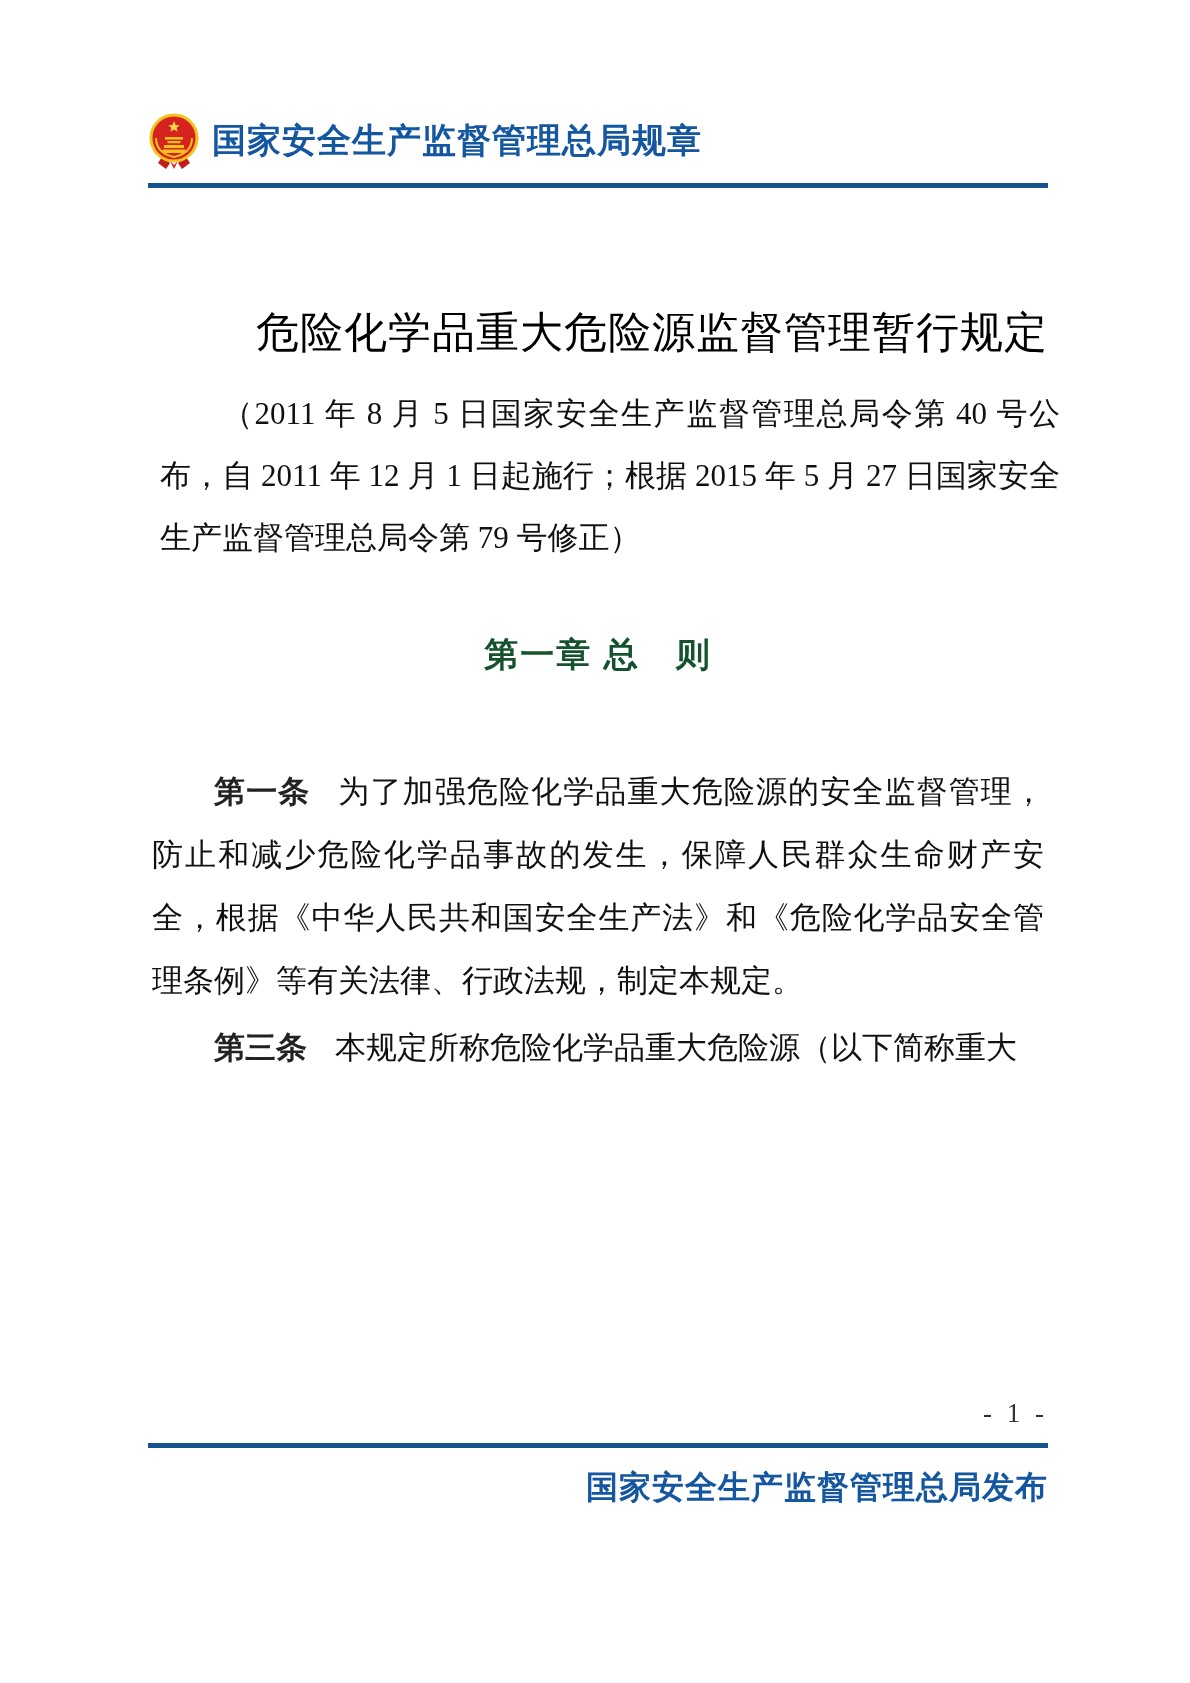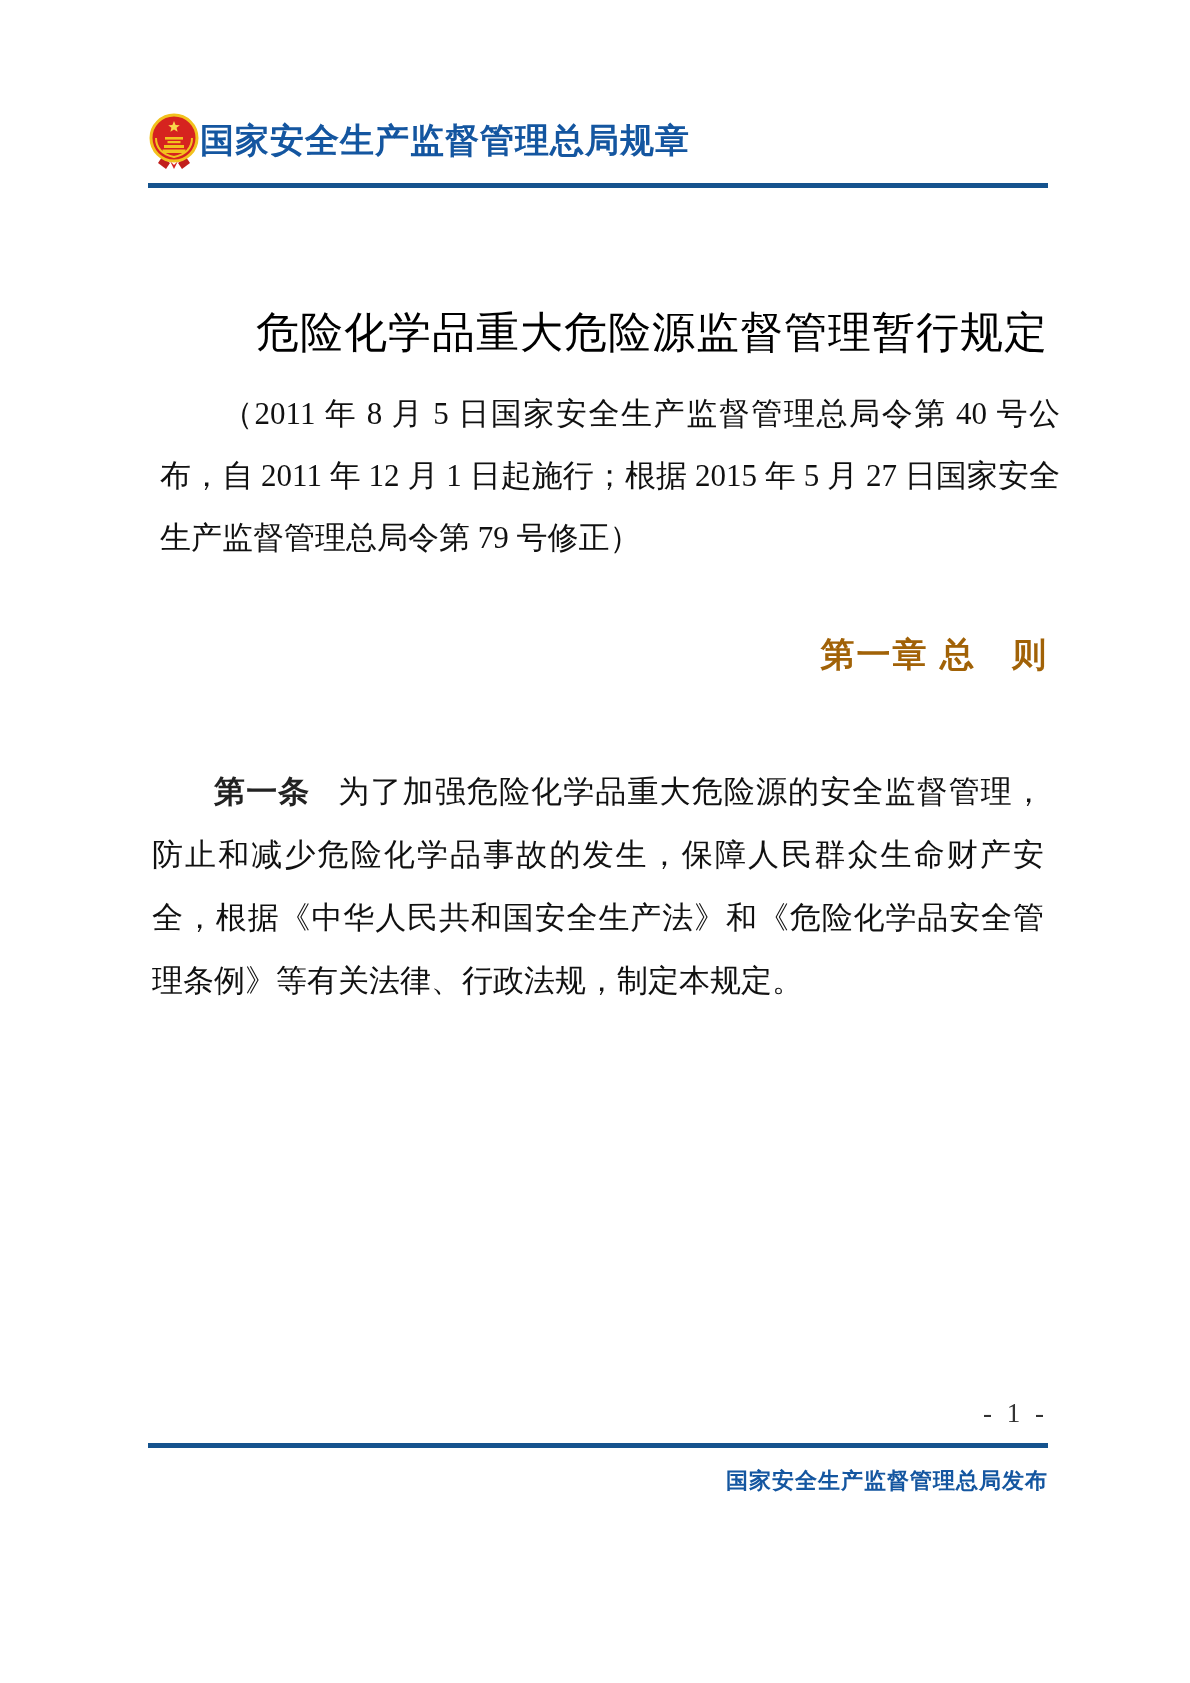--- a/index.html
+++ b/index.html
@@ -7,21 +7,21 @@
     position:relative;
     width:1190px;height:1683px;
     background:#ffffff;
     overflow:hidden;
     font-family:"Liberation Serif", serif;
     color:#1a1a1a;
   }
   
   .hdr{
     position:absolute;left:148px;top:110px;width:900px;height:62px;
-    display:flex;align-items:center;
+    display:flex;align-items:center;gap:12px;
   }
   .emblem{width:52px;height:56px;flex:0 0 auto;}
   .hdr-title{
     font-size:34px;font-weight:bold;color:#1456a0;
     letter-spacing:1px;white-space:nowrap;
     font-family:"Liberation Serif", serif;
   }
   .hdr-rule{
     position:absolute;left:148px;top:183px;width:900px;height:5px;
     background:#15538e;
@@ -34,21 +34,21 @@
     letter-spacing:1px;
   }
   .promulgation{
     position:absolute;left:160px;top:383px;width:900px;
     font-size:31px;line-height:62px;text-indent:2em;
     text-align:justify;color:#111;
     font-family:"Liberation Serif", serif;
   }
   .chapter{
     position:absolute;left:148px;top:632px;width:900px;
-    text-align:right;font-size:34px;font-weight:bold;color:#a16207;
+    text-align:center;font-size:34px;font-weight:bold;color:#14532d;
     font-family:"Liberation Sans", sans-serif;
     letter-spacing:2px;
   }
   .articles{
     position:absolute;left:148px;top:756px;width:900px;
     font-size:31px;line-height:63px;color:#111;
     text-align:justify;
     font-family:"Liberation Serif", serif;
   }
   .articles p{margin:4px;text-indent:2em;}
@@ -63,21 +63,21 @@
     text-align:right;font-size:27px;color:#333;
     font-family:"Liberation Serif", serif;
     letter-spacing:4px;
   }
   .ftr-rule{
     position:absolute;left:148px;top:1443px;width:900px;height:5px;
     background:#15538e;
   }
   .ftr-text{
     position:absolute;left:148px;top:1466px;width:900px;
-    text-align:right;font-size:22px;font-weight:bold;color:#1456a0;
+    text-align:right;font-size:32px;font-weight:bold;color:#1456a0;
     font-family:"Liberation Serif", serif;
     letter-spacing:1px;
   }
 </style>
 </head>
 <body>
 
 <div class="page">
 
   <div class="hdr">
@@ -103,19 +103,20 @@
   <div class="hdr-rule"></div>
 
   <div class="doc-title">危险化学品重大危险源监督管理暂行规定</div>
 
   <div class="promulgation">（2011 年 8 月 5 日国家安全生产监督管理总局令第 40 号公布，自 2011 年 12 月 1 日起施行；根据 2015 年 5 月 27 日国家安全生产监督管理总局令第 79 号修正）</div>
 
   <div class="chapter">第一章 总　则</div>
 
   <div class="articles">
     <p><span class="art-label">第一条</span><span>为了加强危险化学品重大危险源的安全监督管理，防止和减少危险化学品事故的发生，保障人民群众生命财产安全，根据《中华人民共和国安全生产法》和《危险化学品安全管理条例》等有关法律、行政法规，制定本规定。</span></p>
+    <p><span class="art-label">第三条</span><span>本规定所称危险化学品重大危险源（以下简称重大</span></p>
   </div>
 
   <div class="page-num">- 1 -</div>
   <div class="ftr-rule"></div>
   <div class="ftr-text">国家安全生产监督管理总局发布</div>
 
 </div>
 
 </body></html>

